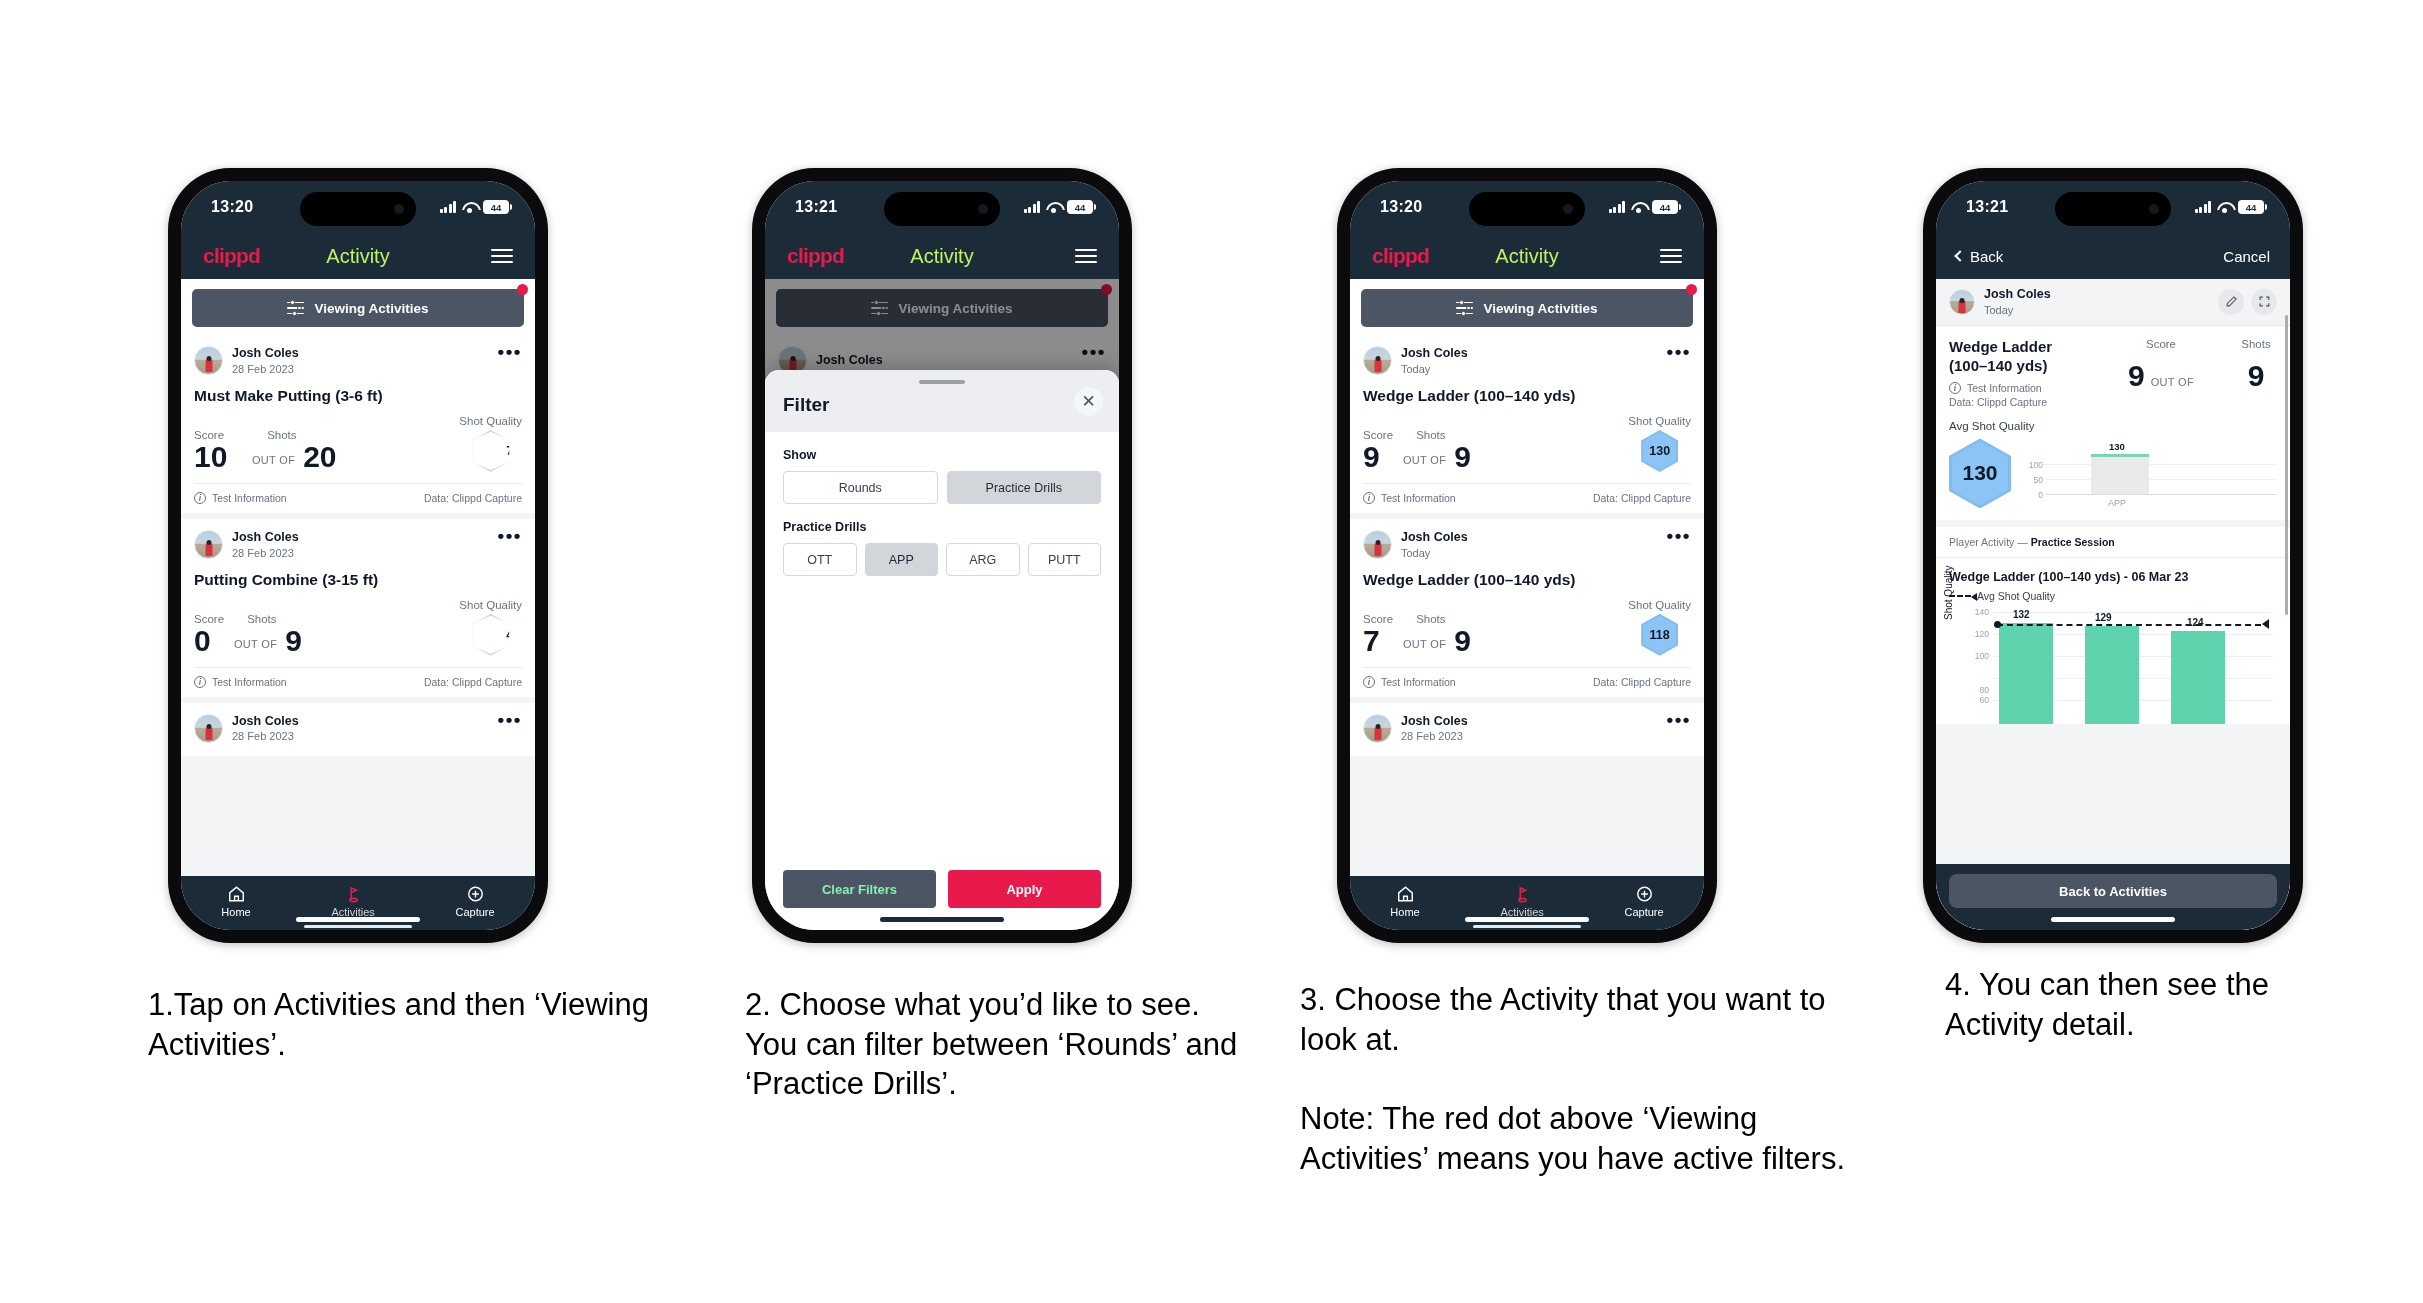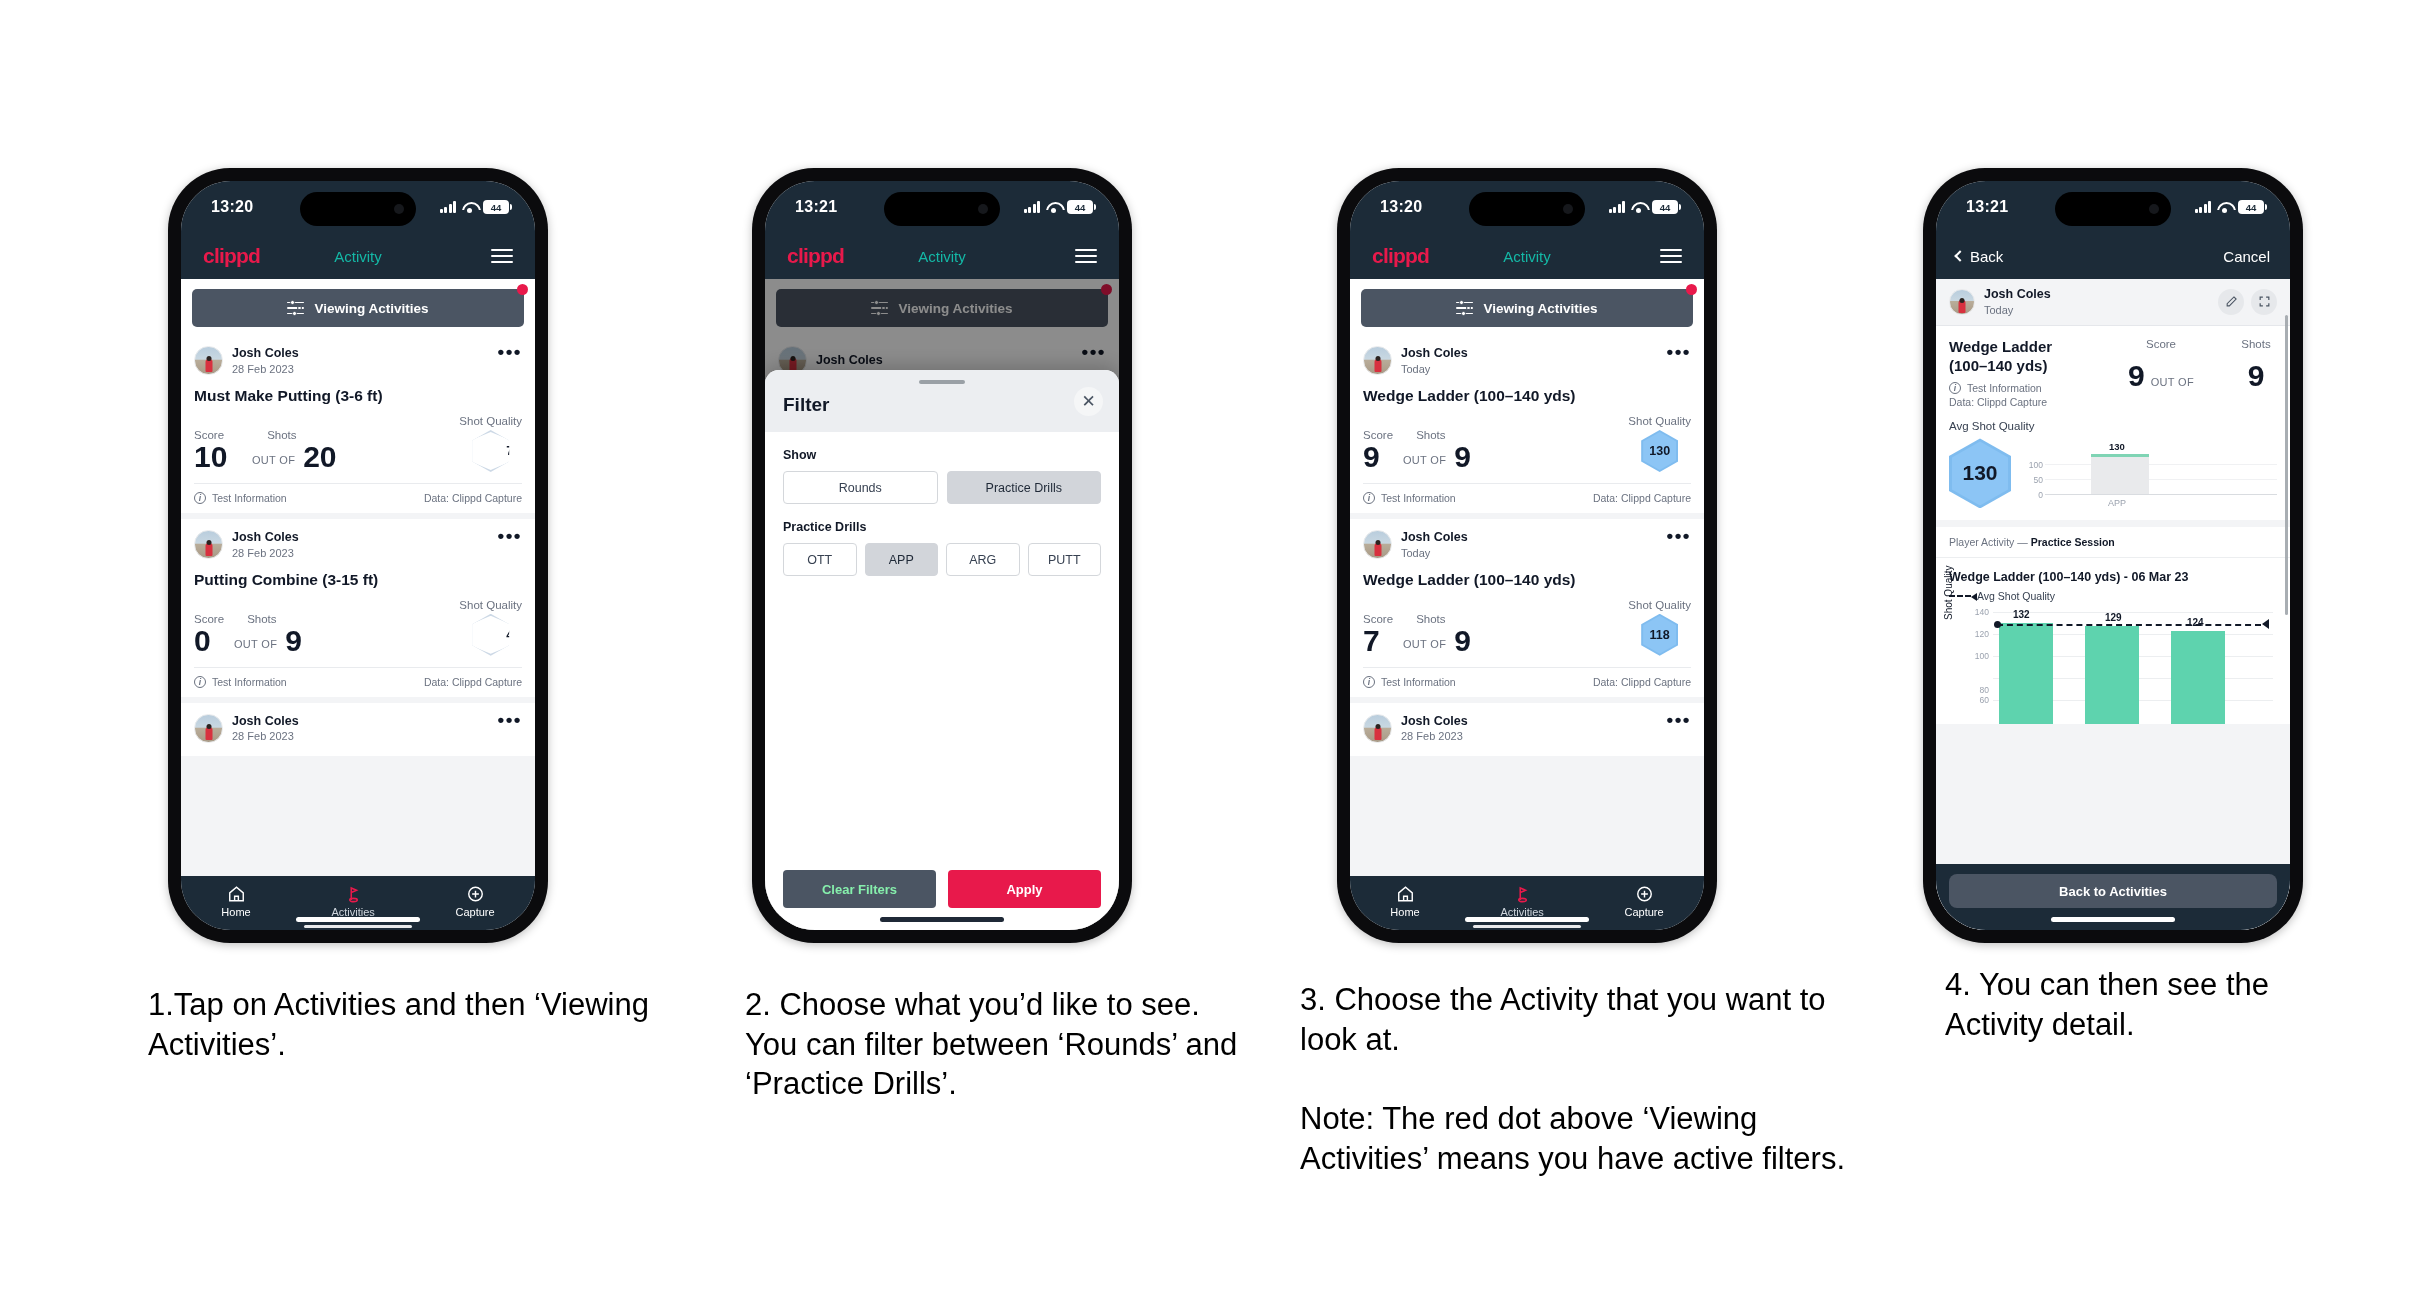--- a/index.html
+++ b/index.html
@@ -73,21 +73,21 @@
     background:#fff; border-radius:0 2px 2px 0;
   }
 
   
   .appbar {
     height: 46px; flex: 0 0 46px; background: #1c2b38;
     display: flex; align-items: center; justify-content: space-between;
     padding: 0 22px; position: relative; z-index: 20;
   }
   .logo { font-size: 21px; font-weight: bold; color: #e8194b; letter-spacing: -.8px; }
-  .appbar-title { font-size: 15px; color: #14b8a6; position:absolute; left:50%; transform:translateX(-50%);}
+  .appbar-title { font-size: 20px; color: #bef264; position:absolute; left:50%; transform:translateX(-50%);}
   .burger { width: 22px; display:flex; flex-direction:column; gap: 4px; }
   .burger span { height: 2.2px; background: #fff; border-radius: 2px; display:block; }
 
   
   .navbar {
     height: 46px; flex: 0 0 46px; background: #1c2b38;
     display:flex; align-items:center; justify-content:space-between;
     padding: 0 20px; color: #fff; font-size: 15px; position: relative; z-index: 20;
   }
   .nav-back { display:flex; align-items:center; gap:6px; }
@@ -851,21 +851,21 @@
               <span class="bc-grid" style="top:28px"></span>
               <span class="bc-grid" style="top:50px"></span>
               <span class="bc-grid" style="top:72px"></span>
               <span class="bc-grid" style="top:94px"></span>
 
               <span class="bc-bar" style="left:50px; width:54px; top:17px; bottom:0"></span>
               <span class="bc-bar" style="left:136px; width:54px; top:20px; bottom:0"></span>
               <span class="bc-bar" style="left:222px; width:54px; top:25px; bottom:0"></span>
 
               <span class="bc-val" style="left:64px; top:3px">132</span>
-              <span class="bc-val" style="left:156px; top:6px">129</span>
+              <span class="bc-val" style="left:146px; top:6px">129</span>
               <span class="bc-val" style="left:238px; top:11px">124</span>
 
               <span class="bc-dash" style="left:48px; right:16px; top:18px"></span>
               <span class="bc-dot" style="left:45px; top:15px"></span>
               <span class="bc-arrow" style="right:8px; top:13px"></span>
             </div>
           </div>
 
           <div class="scrollbar"></div>
         </div>

